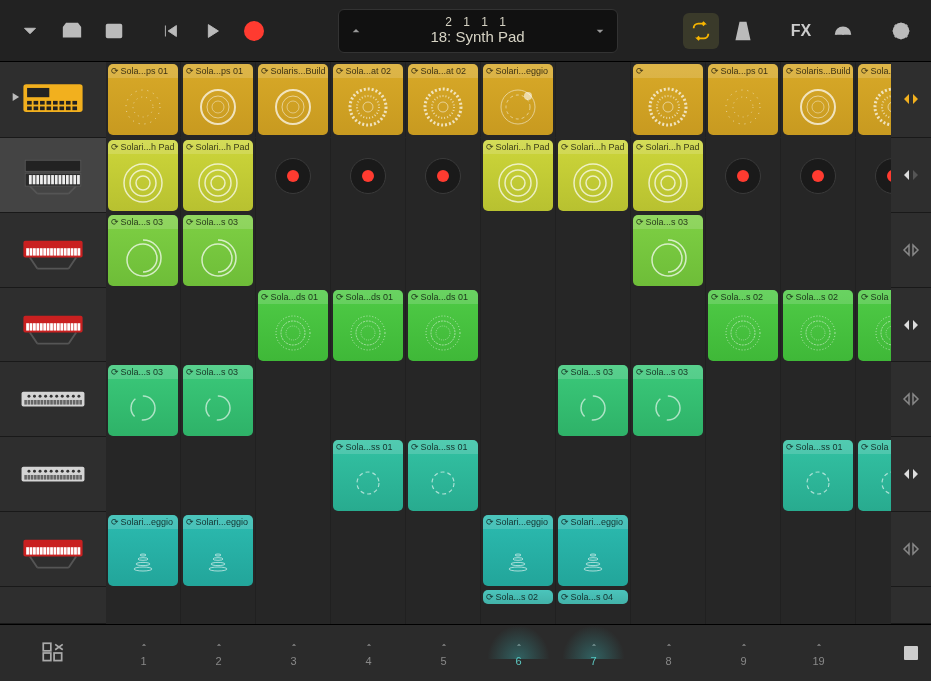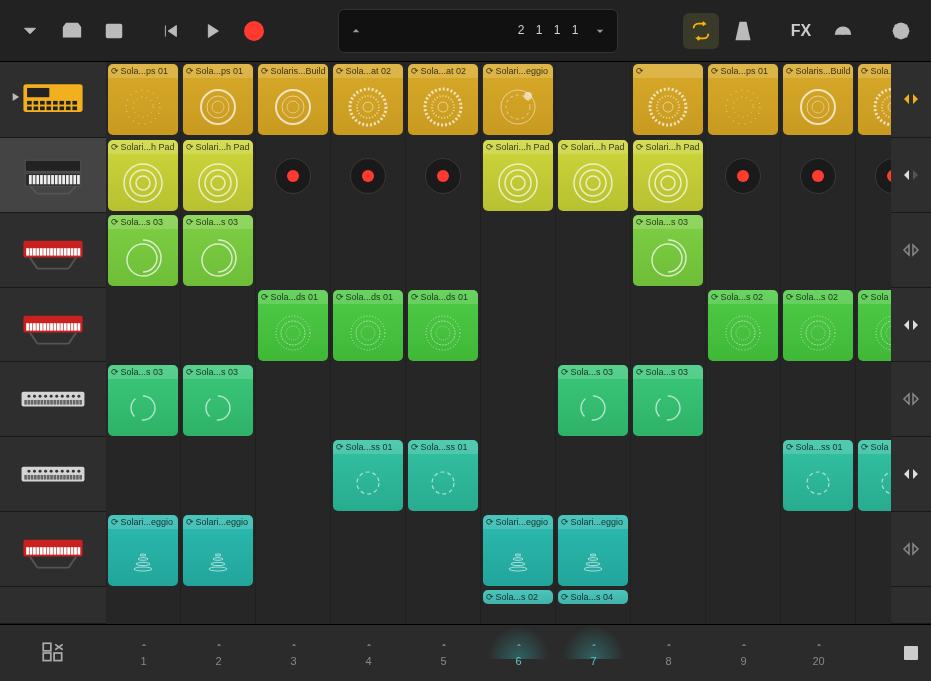--- a/index.html
+++ b/index.html
@@ -4,21 +4,21 @@
 <style>
   *{box-sizing:border-box;margin:0;padding:0;font-family:-apple-system,Helvetica,Arial,sans-serif}
   body{background:#1a1a1a;width:931px;height:681px;overflow:hidden;color:#ccc;position:relative}
   
   .toolbar{height:62px;display:flex;align-items:center;padding:0 12px;gap:6px;background:#222;border-bottom:1px solid #000}
   .tb-btn{width:36px;height:36px;display:flex;align-items:center;justify-content:center;color:#bbb;cursor:pointer;border-radius:4px}
   .tb-btn svg{width:22px;height:22px;stroke:#bbb;fill:#bbb}
   .rec-dot{width:20px;height:20px;border-radius:50%;background:#ff3b30}
   .display{flex:0 0 280px;height:44px;margin:0 6px;background:#111;border:1px solid #333;border-radius:6px;display:flex;align-items:center;position:relative}
   .disp-arrow{width:34px;display:flex;align-items:center;justify-content:center;color:#888;cursor:pointer}
-  .disp-center{flex:1;text-align:right;line-height:1.1}
+  .disp-center{flex:1;text-align:center;line-height:1.1}
   .disp-top{font-size:12px;letter-spacing:4px;color:#d6d3c4}
   .disp-bot{font-size:15px;color:#d6d3c4}
   .loop-on{background:#3a3a2a;border-radius:6px}
   .loop-on svg{stroke:#f7b500!important;fill:none!important}
   .spacer{flex:1}
   .fx{font-size:16px;font-weight:600;color:#ccc}
   
   .main{display:flex;height:562px}
   .trackcol{width:106px;background:#2e2e2e;display:flex;flex-direction:column}
   .gridwrap{flex:1;overflow:hidden;position:relative;background:#262626}
@@ -97,20 +97,21 @@
     </div>
   <div class="spacer"></div>
   <div class="display">
     <div class="disp-arrow">
         <svg viewBox="0 0 24 24" width="16" height="16" fill="#999">
           <path d="M7 14l5-5 5 5z"></path>
         </svg>
       </div>
     <div class="disp-center">
       <div class="disp-top">2  1  1       1</div>
+      <div class="disp-bot">18: Synth Pad</div>
     </div>
     <div class="disp-arrow">
         <svg viewBox="0 0 24 24" width="16" height="16" fill="#999">
           <path d="M7 10l5 5 5-5z"></path>
         </svg>
       </div>
   </div>
   <div class="spacer"></div>
   <div class="tb-btn loop-on">
       <svg viewBox="0 0 24 24" stroke-width="2">
@@ -1032,21 +1033,21 @@
       <div class="col-trig">
         <div class="chev"><svg width="14" height="10" viewBox="0 0 24 24" fill="#888">
             <path d="M7 14l5-5 5 5z"></path>
           </svg></div>
         <div class="num">9</div>
       </div>
       <div class="col-trig">
         <div class="chev"><svg width="14" height="10" viewBox="0 0 24 24" fill="#888">
             <path d="M7 14l5-5 5 5z"></path>
           </svg></div>
-        <div class="num">20</div>
+        <div class="num">19</div>
       </div>
     </div>
   <div style="flex:1"></div>
   <div class="btm-right">
       <div class="stopsq"></div>
     </div>
 </div>
 
 <svg width="0" height="0" style="position:absolute">
   <defs>

